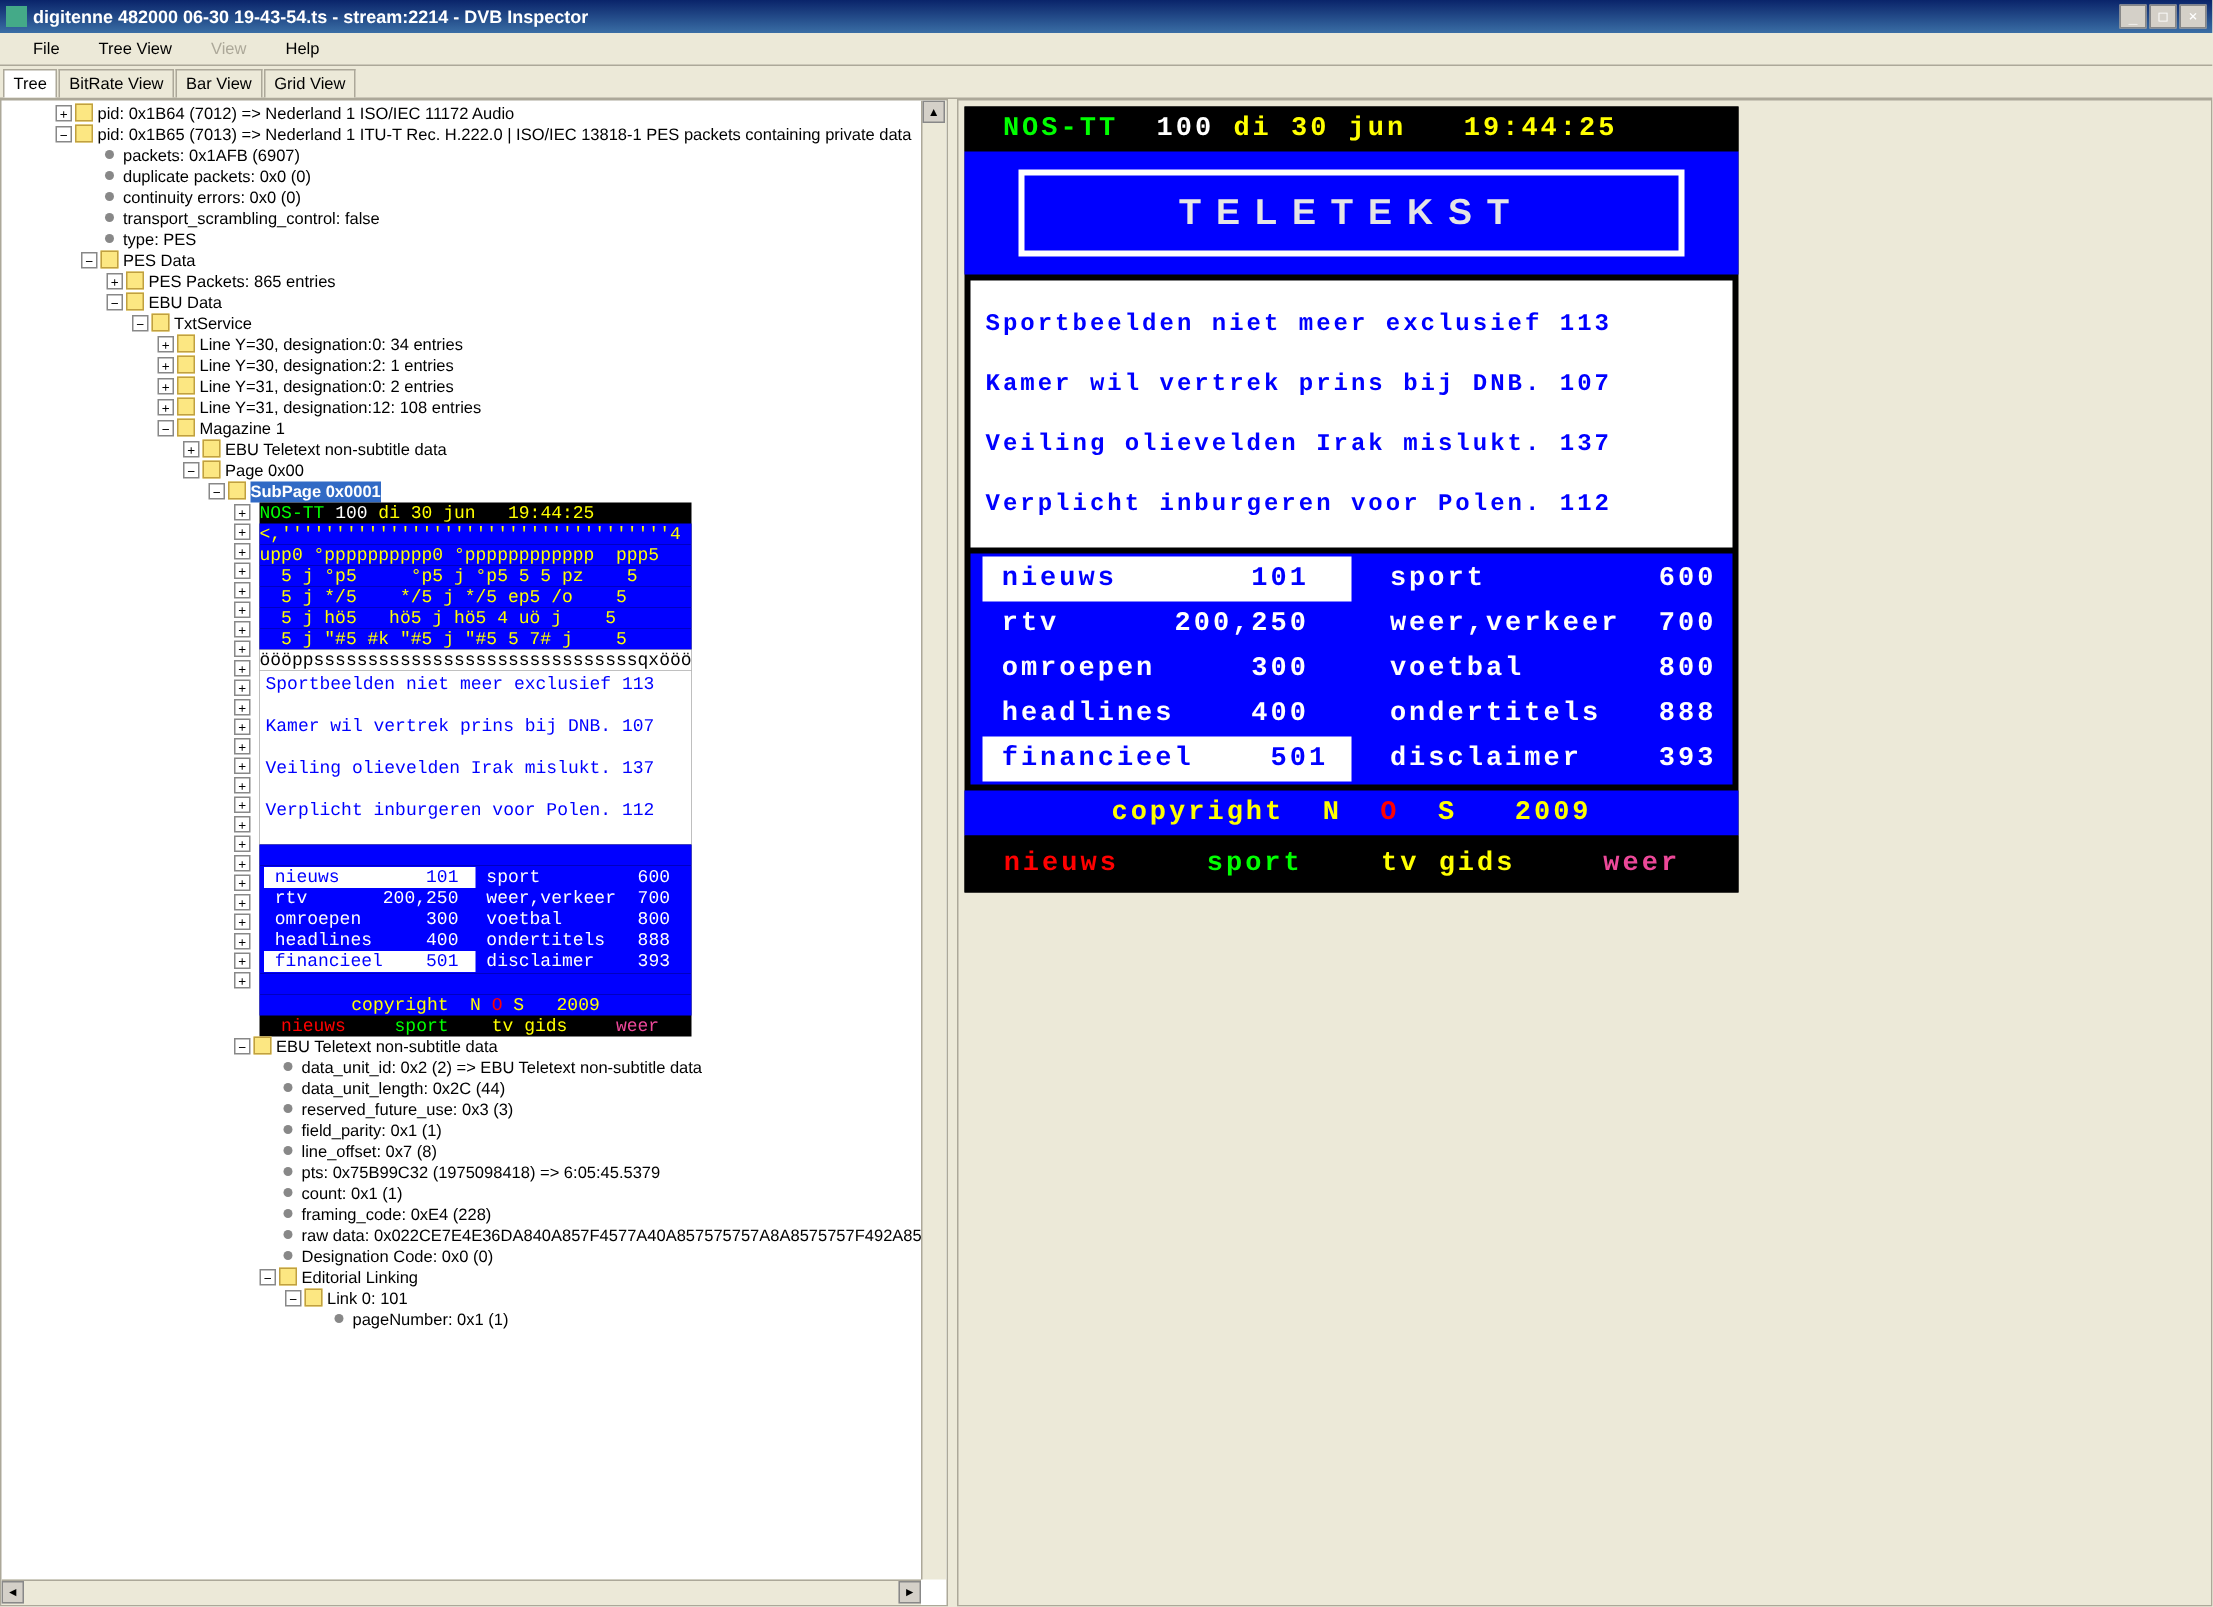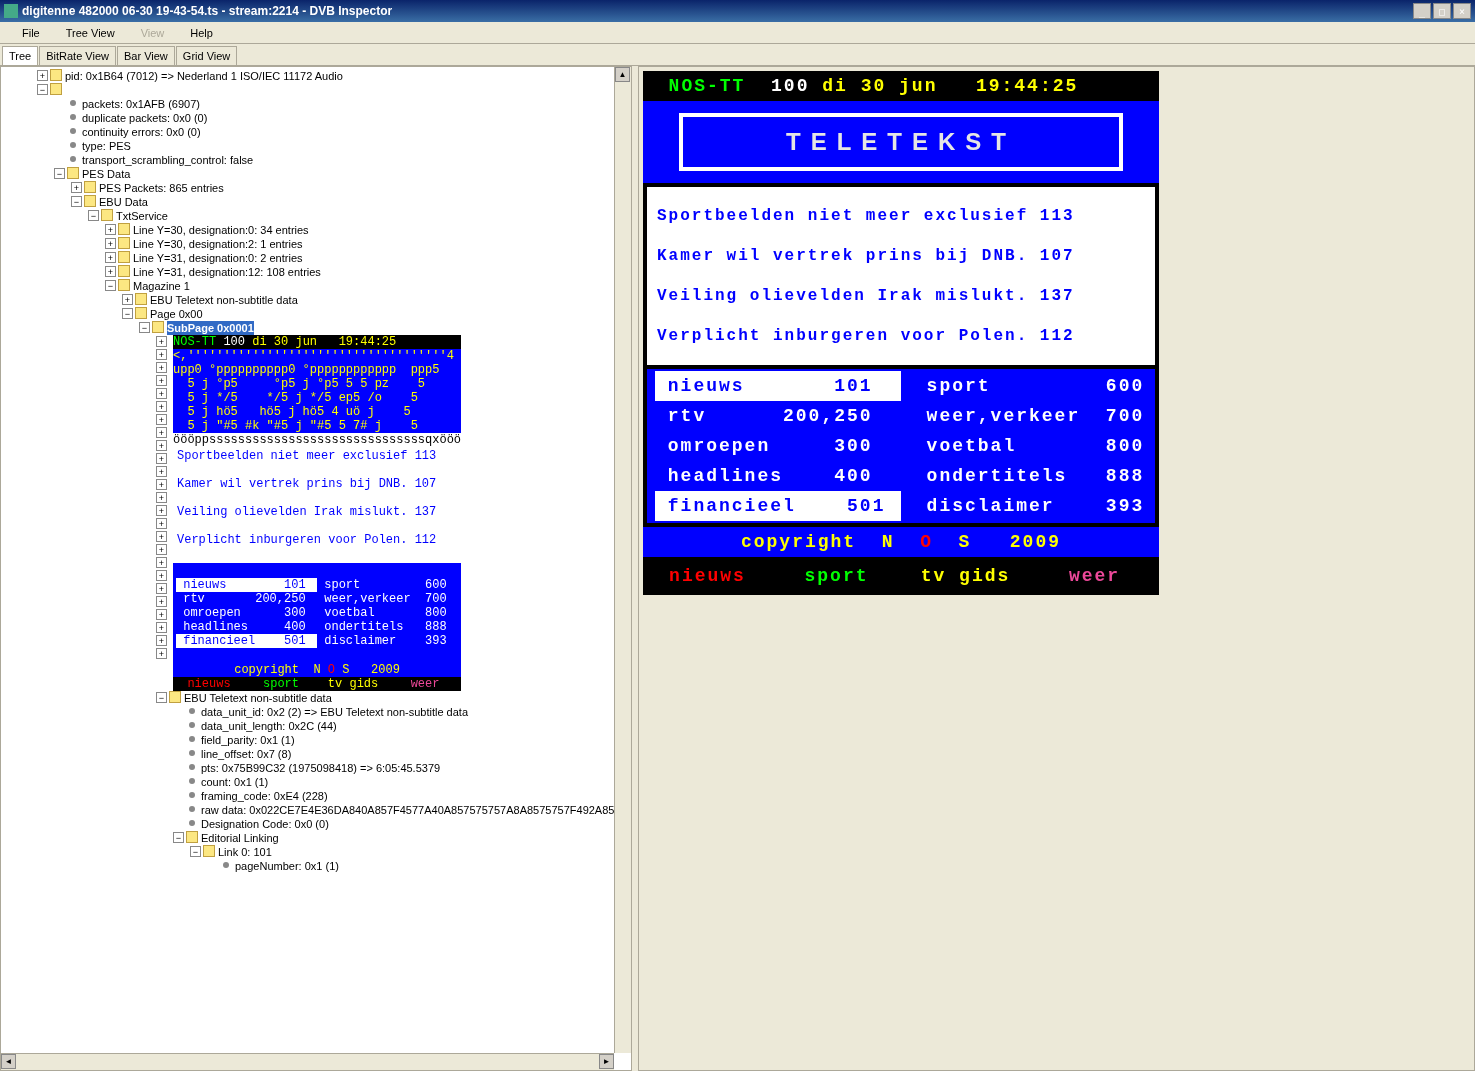--- a/index.html
+++ b/index.html
@@ -92,20 +92,21 @@
         <div class="tree-row">
           <span class="tree-indent" style="width: 34px;"></span>
           <span class="expander">+</span>
           <span class="node-icon folder"></span>
           <span class="node-label">pid: 0x1B64 (7012) =&gt; Nederland 1 ISO/IEC 11172 Audio</span>
         </div>
         <div class="tree-row">
           <span class="tree-indent" style="width: 34px;"></span>
           <span class="expander">−</span>
           <span class="node-icon folder"></span>
+          <span class="node-label">pid: 0x1B65 (7013) =&gt; Nederland 1 ITU-T Rec. H.222.0 | ISO/IEC 13818-1 PES packets containing private data</span>
         </div>
         <div class="tree-row">
           <span class="tree-indent" style="width: 51px;"></span>
           <span style="width: 13px; display: inline-block;"></span>
           <span class="node-icon leaf"></span>
           <span class="node-label">packets: 0x1AFB (6907)</span>
         </div>
         <div class="tree-row">
           <span class="tree-indent" style="width: 51px;"></span>
           <span style="width: 13px; display: inline-block;"></span>
@@ -115,27 +116,27 @@
         <div class="tree-row">
           <span class="tree-indent" style="width: 51px;"></span>
           <span style="width: 13px; display: inline-block;"></span>
           <span class="node-icon leaf"></span>
           <span class="node-label">continuity errors: 0x0 (0)</span>
         </div>
         <div class="tree-row">
           <span class="tree-indent" style="width: 51px;"></span>
           <span style="width: 13px; display: inline-block;"></span>
           <span class="node-icon leaf"></span>
+          <span class="node-label">transport_scrambling_control: false</span>
+        </div>
+        <div class="tree-row">
+          <span class="tree-indent" style="width: 51px;"></span>
+          <span style="width: 13px; display: inline-block;"></span>
+          <span class="node-icon leaf"></span>
           <span class="node-label">type: PES</span>
-        </div>
-        <div class="tree-row">
-          <span class="tree-indent" style="width: 51px;"></span>
-          <span style="width: 13px; display: inline-block;"></span>
-          <span class="node-icon leaf"></span>
-          <span class="node-label">transport_scrambling_control: false</span>
         </div>
         <div class="tree-row">
           <span class="tree-indent" style="width: 51px;"></span>
           <span class="expander">−</span>
           <span class="node-icon folder"></span>
           <span class="node-label">PES Data</span>
         </div>
         <div class="tree-row">
           <span class="tree-indent" style="width: 68px;"></span>
           <span class="expander">+</span>
@@ -293,20 +294,26 @@
         <div class="tree-row">
           <span class="tree-indent" style="width: 170px;"></span>
           <span style="width: 13px; display: inline-block;"></span>
           <span class="node-icon leaf"></span>
           <span class="node-label">data_unit_length: 0x2C (44)</span>
         </div>
         <div class="tree-row">
           <span class="tree-indent" style="width: 170px;"></span>
           <span style="width: 13px; display: inline-block;"></span>
           <span class="node-icon leaf"></span>
+          <span class="node-label">reserved_future_use: 0x3 (3)</span>
+        </div>
+        <div class="tree-row">
+          <span class="tree-indent" style="width: 170px;"></span>
+          <span style="width: 13px; display: inline-block;"></span>
+          <span class="node-icon leaf"></span>
           <span class="node-label">field_parity: 0x1 (1)</span>
         </div>
         <div class="tree-row">
           <span class="tree-indent" style="width: 170px;"></span>
           <span style="width: 13px; display: inline-block;"></span>
           <span class="node-icon leaf"></span>
           <span class="node-label">line_offset: 0x7 (8)</span>
         </div>
         <div class="tree-row">
           <span class="tree-indent" style="width: 170px;"></span>

